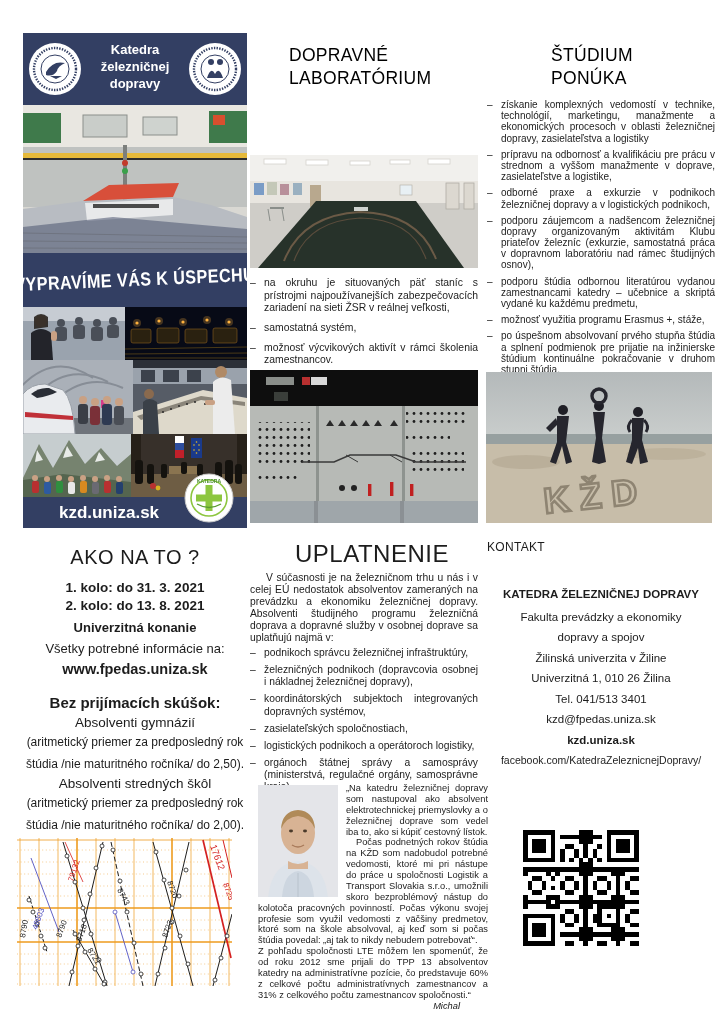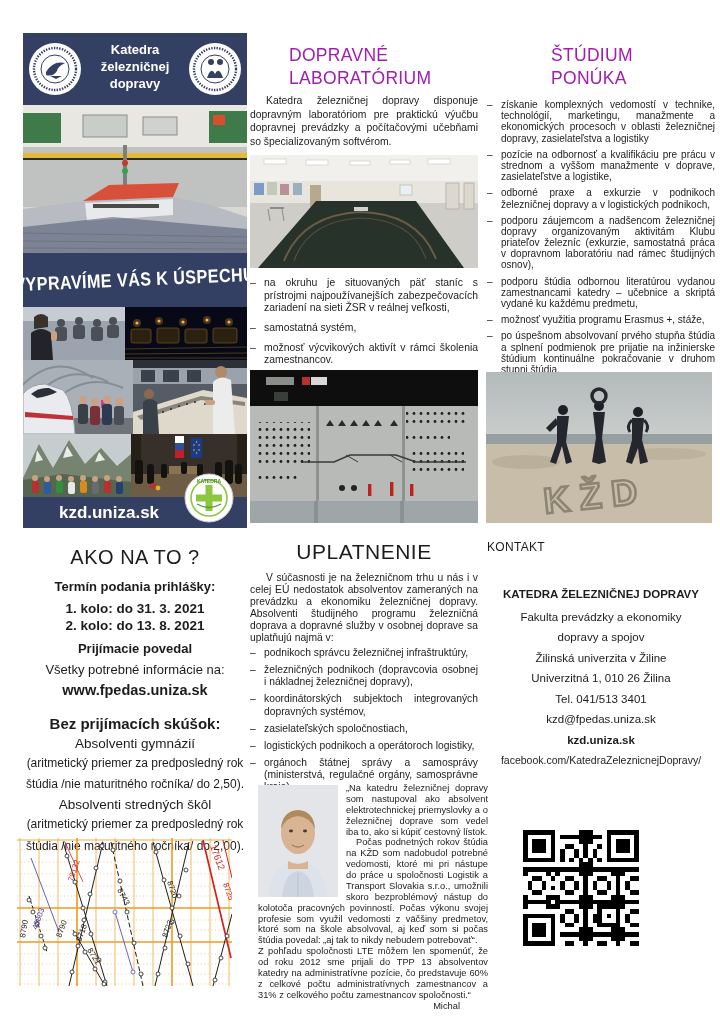--- a/index.html
+++ b/index.html
@@ -36,37 +36,37 @@
   .ako-reg{font-size:13px;margin-top:2px;}
   .ako-url{font-weight:bold;font-size:14.5px;margin-top:5px;cursor:pointer;}
   .ako-gap{height:17px;}
   .ako-sub{font-weight:bold;font-size:15px;margin-bottom:4px;}
   .ako-name{font-size:13.5px;margin-top:1px;}
   .ako-note{font-size:12px;line-height:1.8;margin-top:2px;}
   .timetable{left:17px;top:838px;width:215px;height:155px;}
 
   
   .m-title{left:250px;top:44px;width:228px;}
-  .col-title-inner{width:150px;margin:0 auto;font-size:17.5px;line-height:1.3;letter-spacing:.3px;color:#a21caf;}
+  .col-title-inner{width:150px;margin:0 auto;font-size:17.5px;line-height:1.3;letter-spacing:.3px;color:#000000;}
   .m-intro{left:250px;top:94px;width:228px;font-size:10.4px;line-height:1.3;text-align:justify;text-indent:16px;}
   .m-photo-lab{left:250px;top:155px;width:228px;height:113px;}
   .m-lab-bullets{left:250px;top:277px;width:228px;}
   .bullet{display:flex;font-size:10.4px;line-height:1.22;margin-bottom:7px;text-align:justify;}
   .bullet .dash{width:14px;flex:none;}
   .bullet .btext{flex:1;}
   .m-photo-panel{left:250px;top:370px;width:228px;height:153px;}
-  .m-upl-title{left:250px;top:540px;width:228px;text-align:center;font-size:21px;letter-spacing:.5px;}
+  .m-upl-title{left:258px;top:540px;width:228px;text-align:center;font-size:24px;letter-spacing:.5px;}
   .m-upl-intro{left:250px;top:572px;width:228px;font-size:10.3px;line-height:1.17;text-align:justify;text-indent:16px;}
   .m-upl-bullets{left:250px;top:647px;width:228px;}
   .m-upl-bullets .bullet{font-size:10.3px;line-height:1.18;margin-bottom:5px;}
   .m-testimonial{left:250px;top:783px;width:230px;font-size:9.3px;line-height:1.17;text-align:justify;margin-left:8px;}
   .portrait{float:left;width:80px;height:112px;margin:2px 8px 3px 0;}
   .t-p{margin:0;}
   .t-p.ind{text-indent:10px;}
-  .author{float:right;margin-right:28px;}
+  .author{float:right;font-style:italic;margin-right:28px;}
 
   
   .r-title{left:487px;top:44px;width:228px;}
   .r-title .col-title-inner{width:100px;}
   .r-bullets{left:487px;top:99px;width:228px;}
   .r-bullets .bullet{font-size:10px;line-height:1.12;margin-bottom:5px;}
   .r-photo-beach{left:486px;top:372px;width:226px;height:151px;}
   .r-kontakt-title{left:487px;top:540px;width:228px;text-align:left;font-size:12px;letter-spacing:.3px;}
   .kontakt{left:487px;top:588px;width:228px;text-align:center;}
   .k-dept{font-weight:bold;font-size:11.5px;margin-bottom:7px;}
@@ -316,26 +316,25 @@
       <circle cx="25" cy="25" r="18" fill="none" stroke="#8dc63f" stroke-width="1.6"></circle>
       <rect x="21.5" y="12" width="7" height="26" fill="#8dc63f"></rect>
       <rect x="12" y="21.5" width="26" height="7" fill="#8dc63f"></rect>
       <path d="M13,31 Q25,38 37,31" fill="none" stroke="#5a9c2f" stroke-width="1.4"></path>
       <text x="25" y="9.5" text-anchor="middle" font-size="5" fill="#4a8c2f" font-weight="bold">KATEDRA</text>
     </svg>
   </div>
 
   <div class="abs ako">
     <div class="ako-title">AKO NA TO ?</div>
-    <div class="ako-b">Termín podania prihlášky:</div>
     <div>
         <div class="ako-round">1. kolo: do 31. 3. 2021</div>
         <div class="ako-round">2. kolo: do 13. 8. 2021</div>
       </div>
-    <div class="ako-b" style="margin-top:6px">Prijímacie povedal</div>
+    <div class="ako-b" style="margin-top:6px">Univerzitná konanie</div>
     <div class="ako-reg">Všetky potrebné informácie na:</div>
     <div class="ako-url">www.fpedas.uniza.sk</div>
     <div class="ako-gap"></div>
     <div class="ako-sub">Bez prijímacích skúšok:</div>
     <div class="ako-name">Absolventi gymnázií</div>
     <div class="ako-note">(aritmetický priemer za predposledný rok štúdia /nie maturitného ročníka/ do 2,50).</div>
     <div class="ako-name">Absolventi stredných škôl</div>
     <div class="ako-note">(aritmetický priemer za predposledný rok štúdia /nie maturitného ročníka/ do 2,00).</div>
   </div>
 
@@ -450,21 +449,20 @@
         <text transform="translate(206,46) rotate(70)" fill="#d42020">8725</text>
         <text transform="translate(8,100) rotate(-80)">8790</text>
       </g>
     </svg>
   </div>
 
   <div class="abs m-title">
     <div class="col-title-inner">DOPRAVNÉ LABORATÓRIUM</div>
   </div>
 
-  <div class="abs m-intro">Katedra železničnej dopravy disponuje dopravným laboratóriom pre praktickú výučbu dopravnej prevádzky a počítačovými učebňami so špecializovaným softvérom.</div>
 
   <div class="abs m-photo-lab">
     <svg viewBox="0 0 228 113" preserveAspectRatio="none">
       <rect width="228" height="113" fill="#cfcdc8"></rect>
       <rect y="0" width="228" height="26" fill="#f1f0ed"></rect>
       <g fill="#ffffff" stroke="#d5d3ce" stroke-width="0.8">
         <rect x="14" y="4" width="22" height="5"></rect>
           <rect x="56" y="5" width="22" height="5"></rect>
           <rect x="100" y="6" width="20" height="4"></rect>
         <rect x="140" y="5" width="20" height="4"></rect>
@@ -611,21 +609,21 @@
     <div class="col-title-inner">ŠTÚDIUM PONÚKA</div>
   </div>
 
   <div class="abs r-bullets">
       <div class="bullet">
         <span class="dash">–</span>
         <span class="btext">získanie komplexných vedomostí v technike, technológií, marketingu, manažmente a ekonomických procesoch v oblasti železničnej dopravy, zasielateľstva a logistiky</span>
       </div>
       <div class="bullet">
         <span class="dash">–</span>
-        <span class="btext">pozície na odbornosť a kvalifikáciu pre prácu v strednom a vyššom manažmente v doprave, zasielateľstve a logistike,</span>
+        <span class="btext">prípravu na odbornosť a kvalifikáciu pre prácu v strednom a vyššom manažmente v doprave, zasielateľstve a logistike,</span>
       </div>
       <div class="bullet">
         <span class="dash">–</span>
         <span class="btext">odborné praxe a exkurzie v podnikoch železničnej dopravy a v logistických podnikoch,</span>
       </div>
       <div class="bullet">
         <span class="dash">–</span>
         <span class="btext">podporu záujemcom a nadšencom železničnej dopravy organizovaným aktivitám Klubu priateľov železníc (exkurzie, samostatná práca v dopravnom laboratóriu nad rámec študijných osnov),</span>
       </div>
       <div class="bullet">

